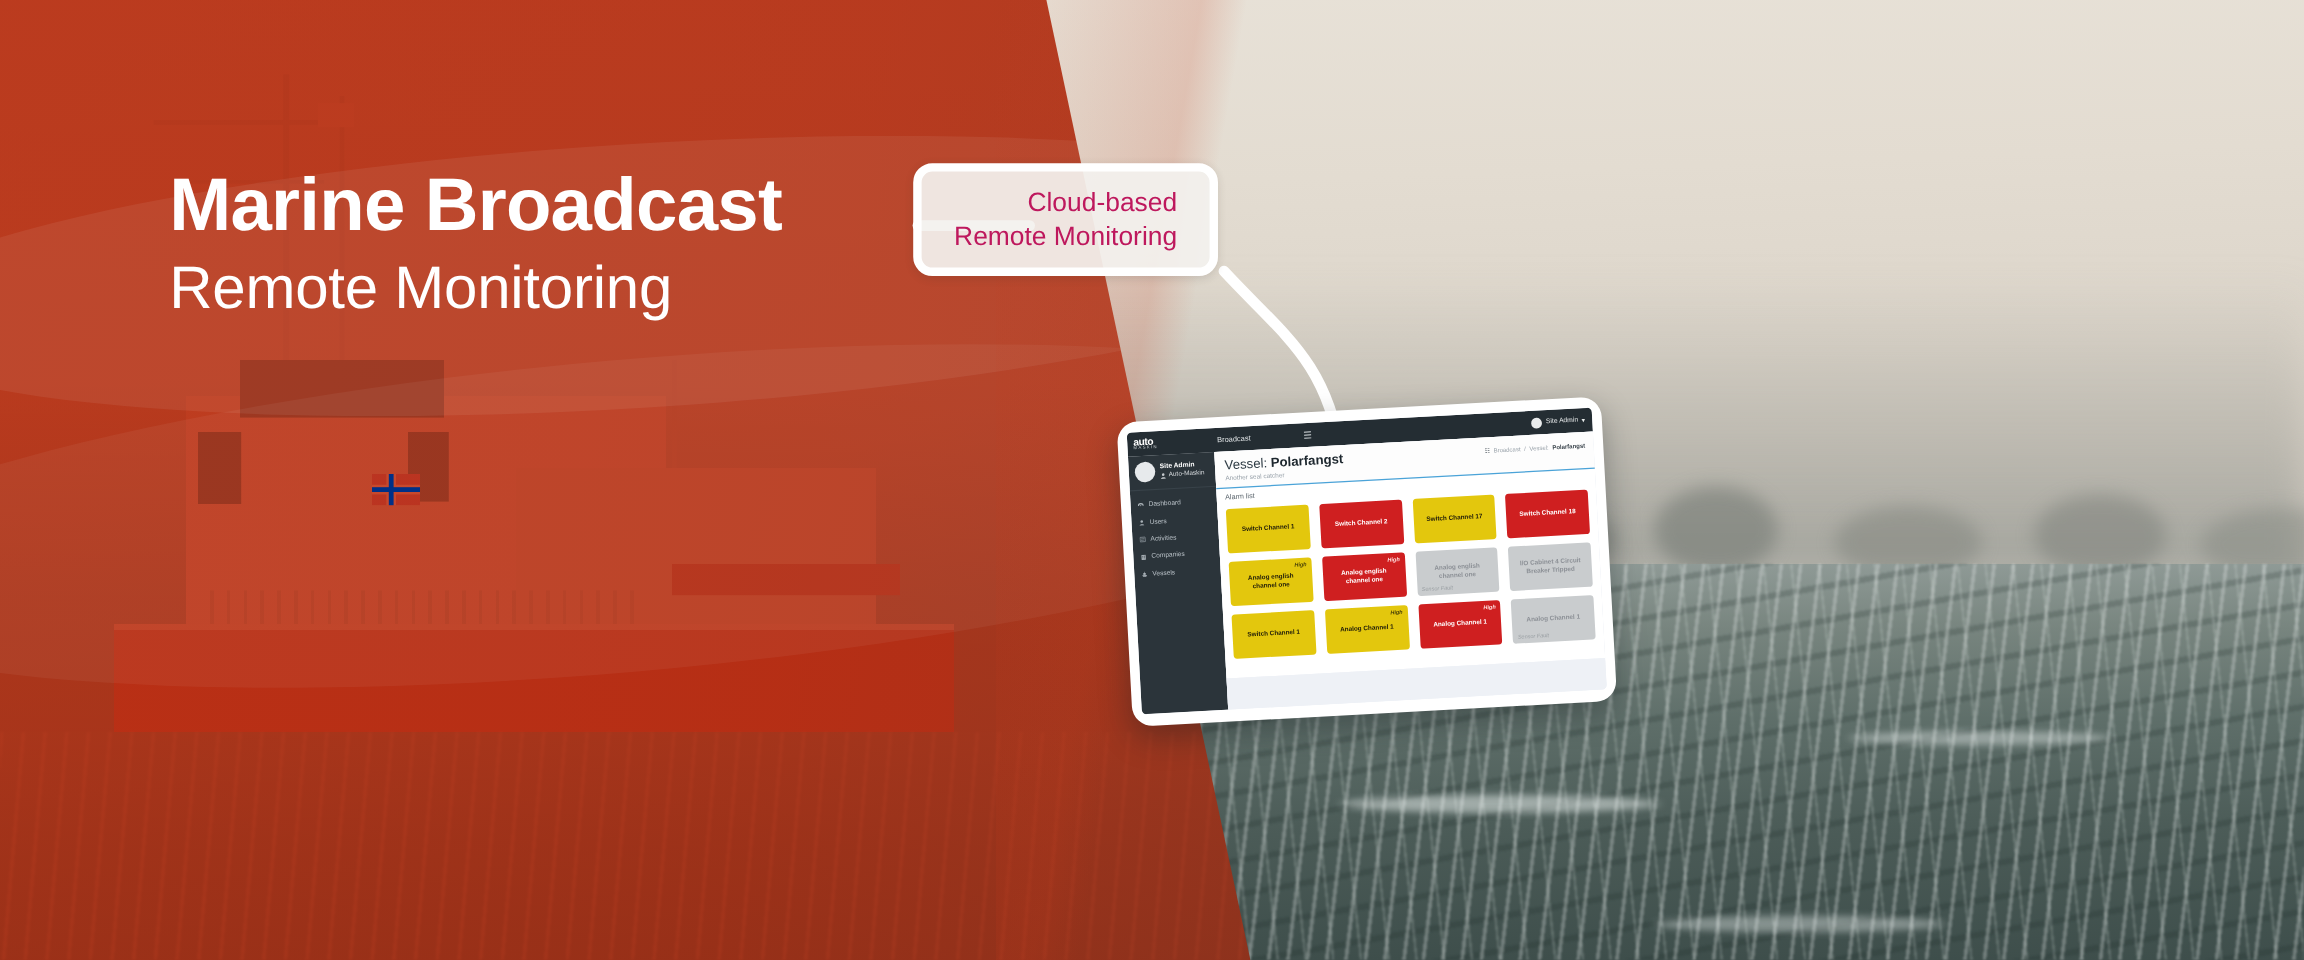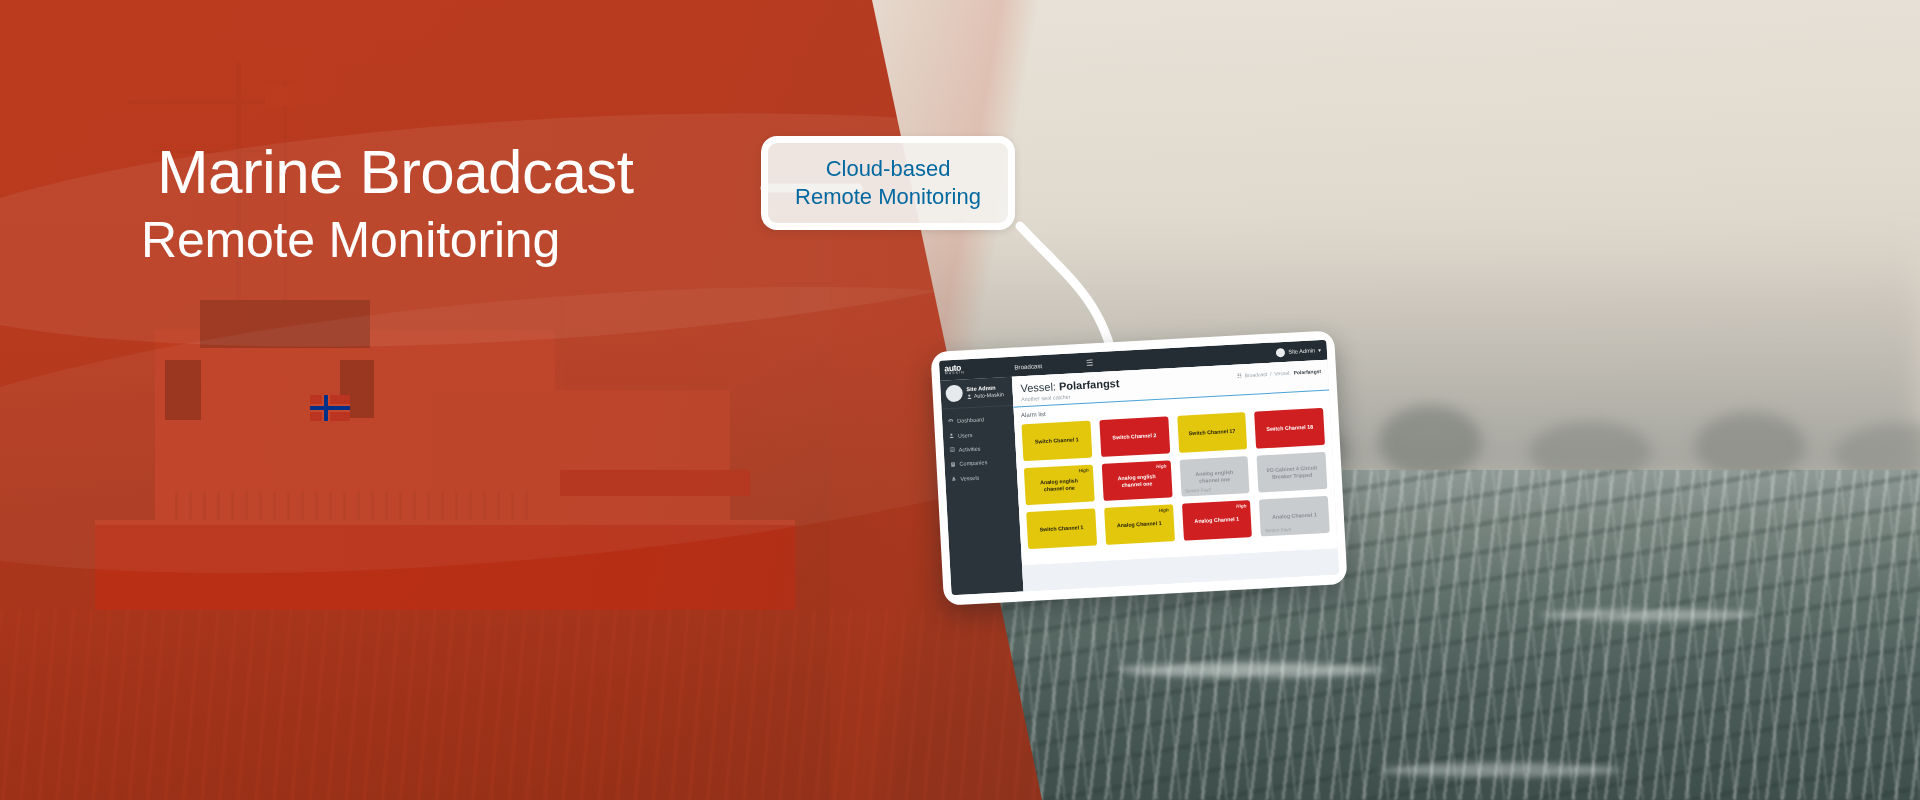--- a/index.html
+++ b/index.html
@@ -174,43 +174,43 @@
   }
   .soft-edge {
     position:absolute; left:830px; top:0; width:240px; height:800px;
     background:linear-gradient(100deg, rgba(196,58,27,0) 0%, rgba(196,58,27,.18) 45%, rgba(196,58,27,0) 55%);
     pointer-events:none;
   }
 
   
   .copy { position:absolute; left:141px; top:140px; width:660px; z-index:6; }
   .t-main {
-    font-size:62px; font-weight:400; color:#ffffff; letter-spacing:-.6px;
-    line-height:1.02; white-space:nowrap;margin-left:16px;
+    font-size:62px; font-weight:700; color:#ffffff; letter-spacing:-.6px;
+    line-height:1.02; white-space:nowrap;
   }
   .t-sub {
     font-size:50px; font-weight:400; color:#ffffff; letter-spacing:-.2px;
     line-height:1.18; margin-top:8px;
   }
   .t-body {
     margin-top:52px; font-size:39px; font-weight:400; color:#ffffff;
     line-height:1.36; letter-spacing:-.2px;
   }
 
   
   .callout {
     position:absolute; left:761px; top:136px; width:254px; height:94px; z-index:9;
     background:rgba(243,241,238,.93);
     border:7px solid #ffffff;
     border-radius:16px;
     display:flex; align-items:center; justify-content:center;
     box-shadow:0 2px 7px rgba(60,50,45,.14);
   }
   .callout-text {
-    text-align:center; color:#0369a1; font-size:22px; line-height:1.26; font-weight:400;
+    text-align:right; color:#be185d; font-size:22px; line-height:1.26; font-weight:400;
   }
   .connector { position:absolute; left:600px; top:130px; width:560px; height:280px; z-index:5; }
 
   
   .tablet {
     position:absolute; left:937px; top:341px; width:404px; height:254px; z-index:10;
     transform:rotate(-3.1deg);
     background:#ffffff;
     border-radius:17px;
     box-shadow:0 10px 26px rgba(20,28,30,.36);

